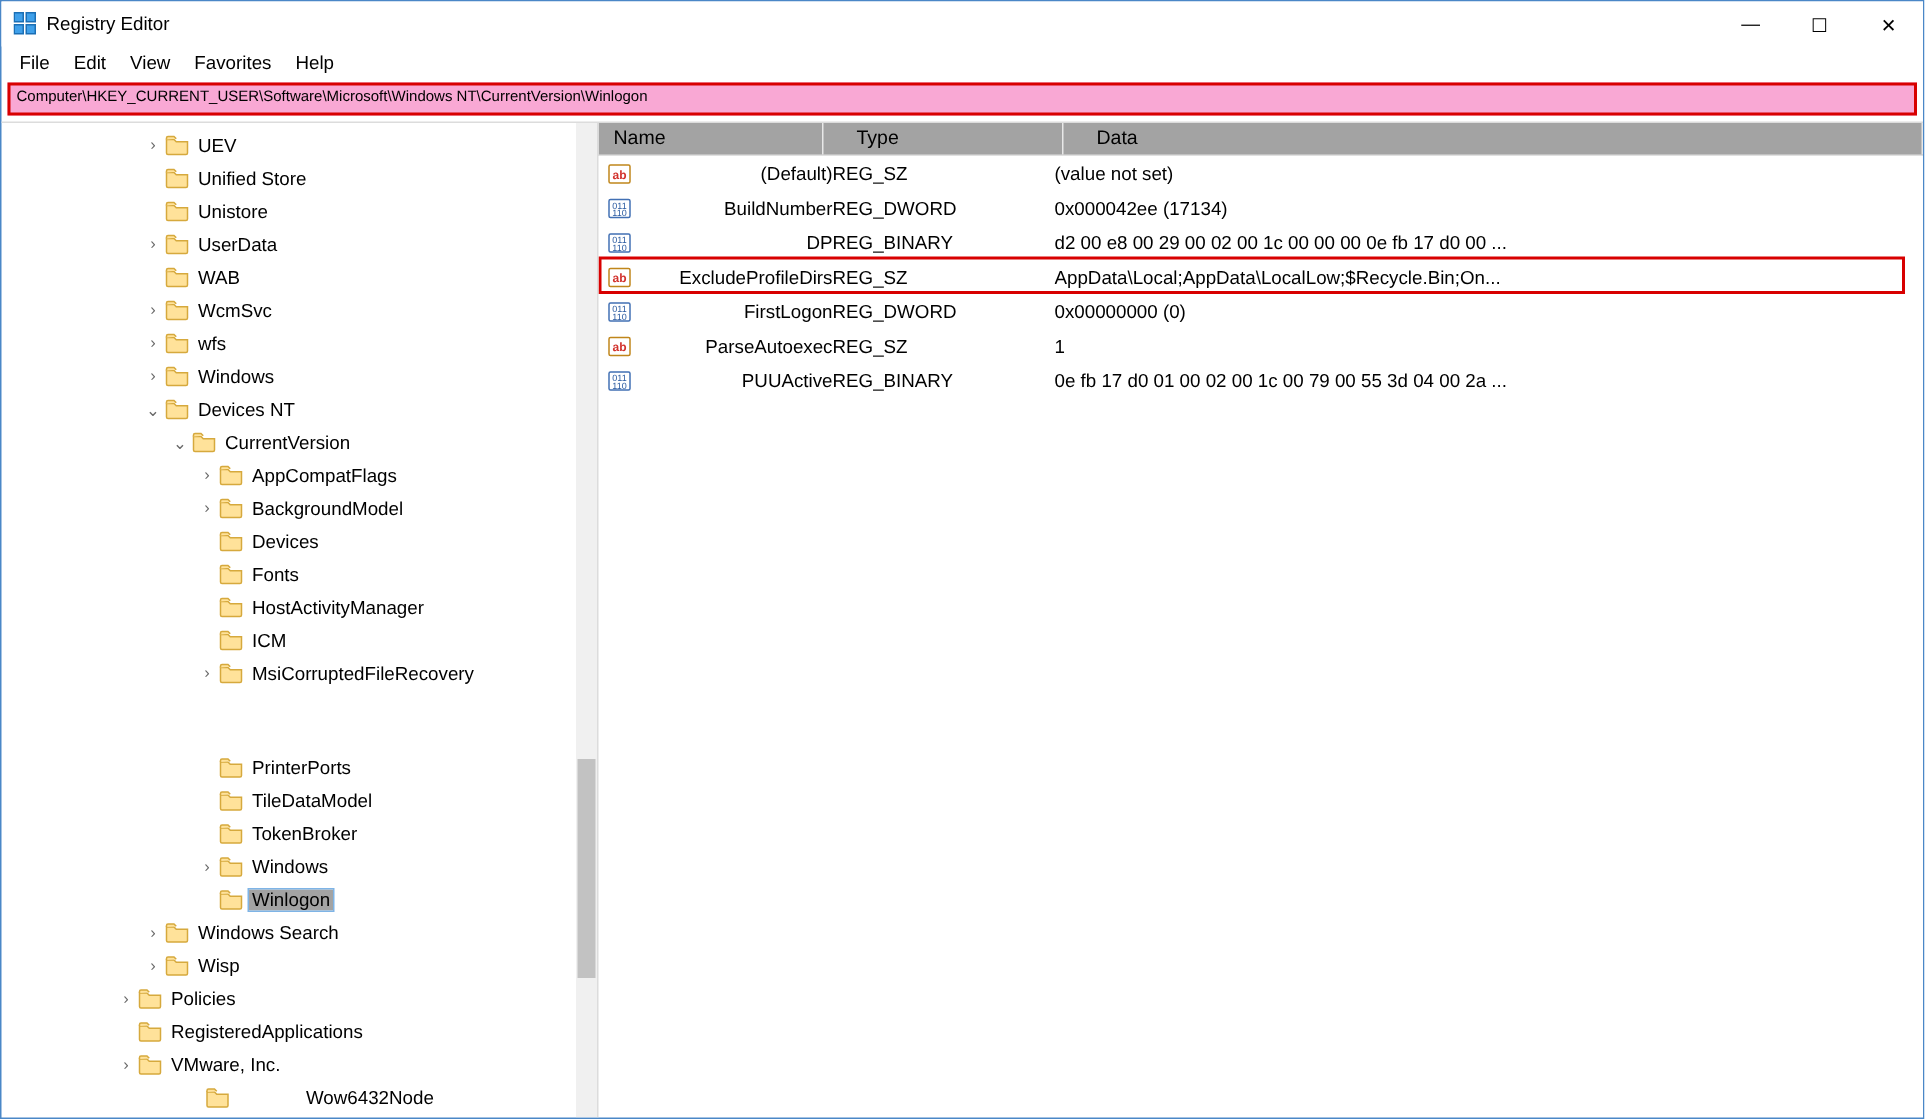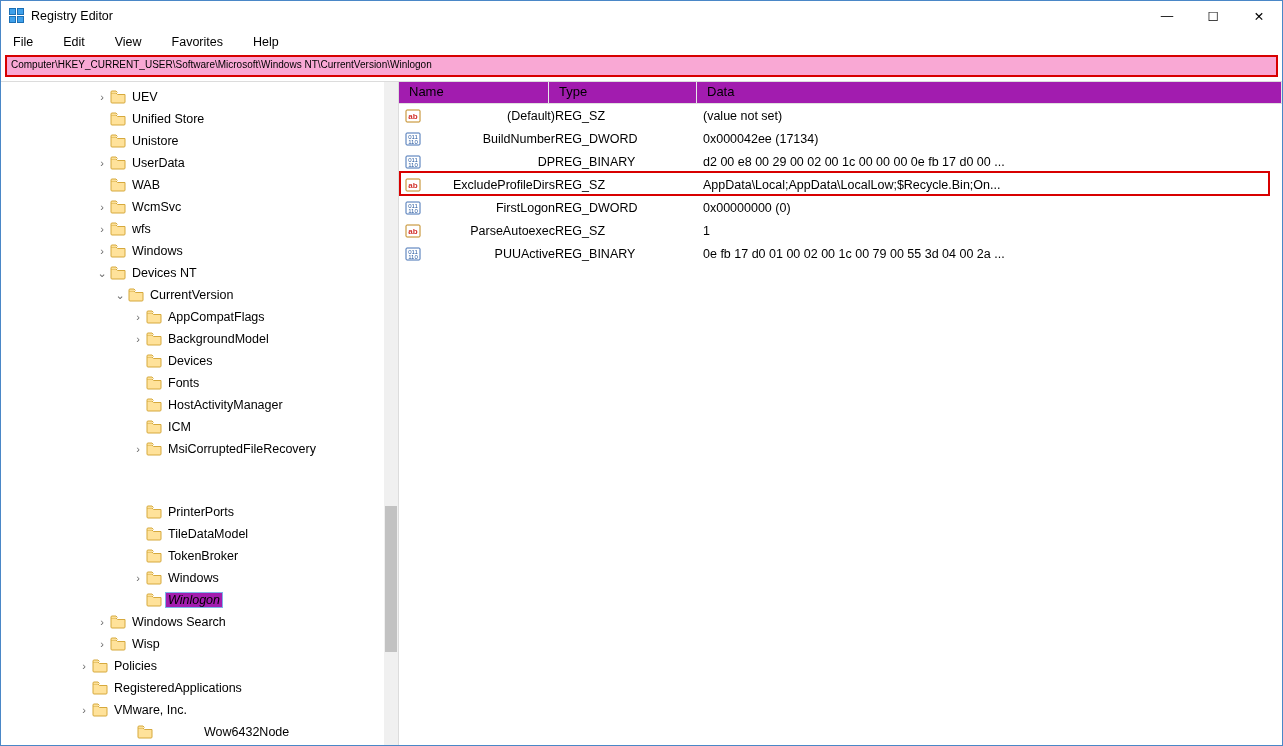--- a/index.html
+++ b/index.html
@@ -3,37 +3,37 @@
 <meta charset="utf-8">
 <style>
   * { box-sizing: border-box; margin: 0; padding: 0; }
   html, body { width: 1283px; height: 746px; font-family: "Segoe UI", Tahoma, sans-serif; font-size: 12.5px; background: #fff; color: #000; overflow: hidden; }
   .window { border: 1px solid #4a87c7; width: 100%; height: 100%; display: flex; flex-direction: column; }
   .titlebar { height: 30px; display: flex; align-items: center; padding: 0 0 0 8px; background: #fff; }
   .titlebar .app-icon { width: 16px; height: 16px; margin-right: 6px; display: inline-flex; align-items: center; justify-content: center; }
   .titlebar .title { flex: 1; font-size: 12.5px; }
   .title-controls { display: flex; height: 100%; }
   .title-controls .ctl { width: 46px; display: flex; align-items: center; justify-content: center; }
-  .menubar { height: 22px; display: flex; align-items: center; padding: 0 4px; gap: 14px; }
+  .menubar { height: 22px; display: flex; align-items: center; padding: 0 4px; gap: 0; }
   .menubar .menu-item { padding: 2px 8px; cursor: default; }
   .addressbar-wrap { padding: 2px 4px 4px 4px; }
   .addressbar { border: 2.5px solid #d80000; padding: 2px 4px; min-height: 22px; font-size: 10px; background: #f9a8d4; }
   .content { flex: 1; display: flex; overflow: hidden; border-top: 1px solid #dcdcdc; }
   .tree-pane { width: 398px; position: relative; border-right: 1px solid #dcdcdc; overflow: hidden; }
   .tree-scroll { position: absolute; top:0; left:0; right:14px; bottom:0; overflow: hidden; }
   .tree { padding: 4px 0 4px 4px; }
   .tree-node { display: flex; align-items: center; height: 22px; white-space: nowrap; cursor: default; }
   .exp { width: 14px; text-align: center; color:#6b6b6b; font-size: 11px; user-select:none; }
   .folder-icon { width: 16px; height: 14px; margin: 0 4px 0 1px; display:inline-block; }
-  .tree-node.selected .label { background: #a21caf; outline: 1px solid #7eb4e6; padding: 0 2px; font-style: italic; }
+  .tree-node.selected .label { background: #a3a3a3; outline: 1px solid #7eb4e6; padding: 0 2px; }
   .label { padding: 0 2px; }
   .vscroll { position: absolute; right:0; top:0; bottom:0; width:14px; background:#f0f0f0; }
   .vscroll .thumb { position:absolute; left:1px; right:1px; background:#c2c2c2; }
   .list-pane { flex:1; position: relative; overflow:hidden; }
-  .list-header { display:flex; height:22px; border-bottom:1px solid #e0e0e0; background:#a21caf; }
+  .list-header { display:flex; height:22px; border-bottom:1px solid #e0e0e0; background:#a3a3a3;gap:12px; }
   .list-header .col { padding: 2px 10px; font-size:13px; border-right:1px solid #e8e8e8; cursor:default; }
   .col-name { width:150px; }
   .col-type { width:148px; }
   .col-data { flex:1; }
   .list-body { }
   .list-row { display:flex; align-items:center; height:23px; padding-left:6px; }
   .list-row .val-icon { width:16px; height:16px; margin-right:4px; flex-shrink:0; }
   .list-row .c-name { width:130px; overflow:hidden; text-overflow:ellipsis; white-space:nowrap;text-align:right; }
   .list-row .c-type { width:148px; }
   .list-row .c-data { flex:1; overflow:hidden; text-overflow:ellipsis; white-space:nowrap; padding-right:10px; }

